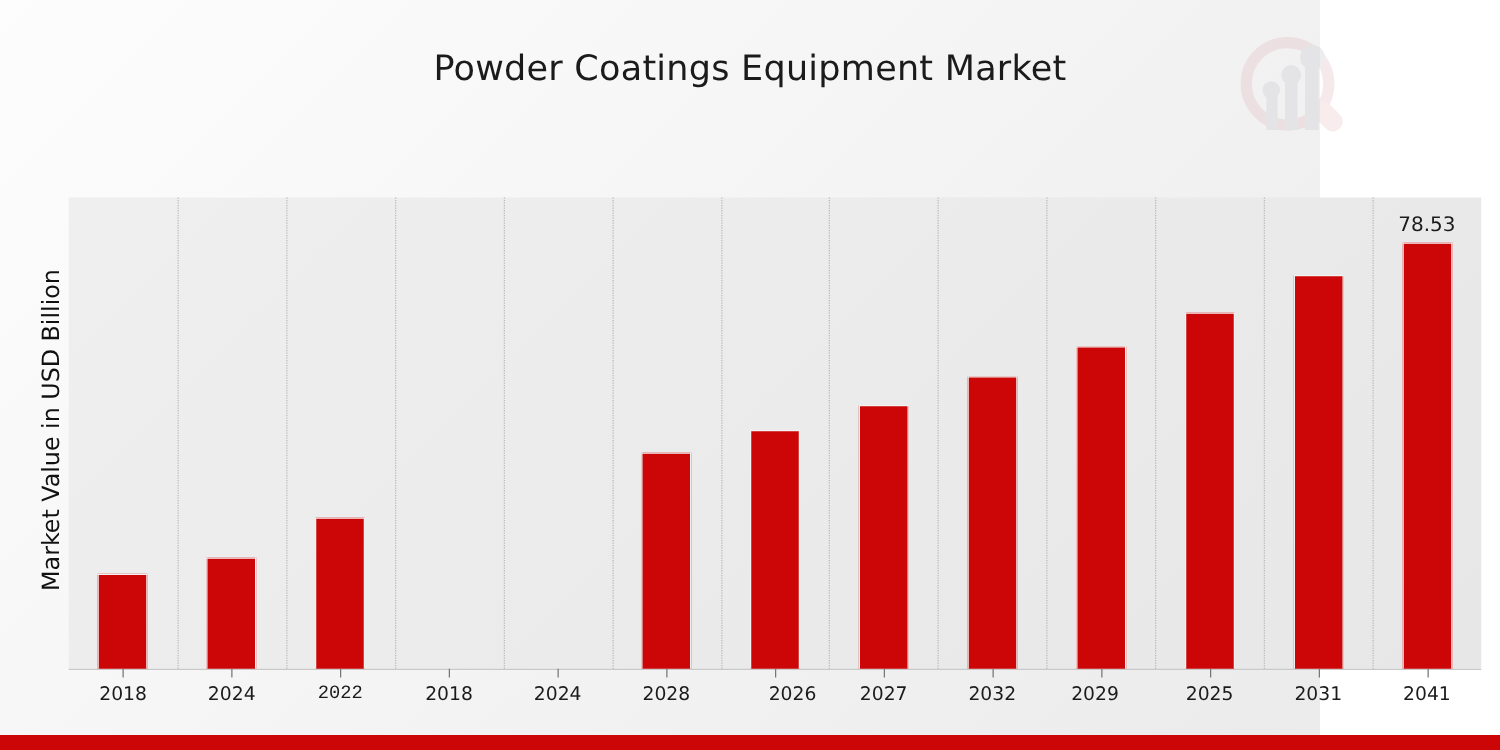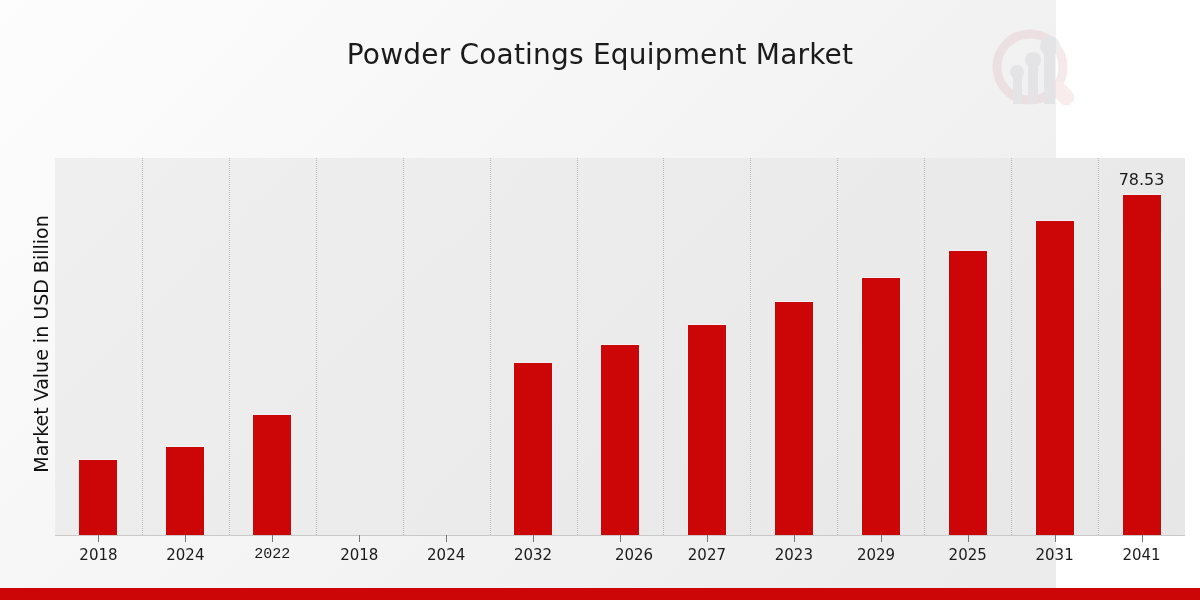--- a/index.html
+++ b/index.html
@@ -237,27 +237,27 @@
       <div class="tick-label" style="left: 43.4615px;">2018</div>
       <div class="tick-mark" style="left: 130.385px;"></div>
       <div class="tick-label" style="left: 130.385px;">2024</div>
       <div class="tick-mark" style="left: 217.308px;"></div>
       <div class="tick-label" style="left: 217.308px; font-family: Liberation Mono, monospace;">2022</div>
       <div class="tick-mark" style="left: 304.231px;"></div>
       <div class="tick-label" style="left: 304.231px;">2018</div>
       <div class="tick-mark" style="left: 391.154px;"></div>
       <div class="tick-label" style="left: 391.154px;">2024</div>
       <div class="tick-mark" style="left: 478.077px;"></div>
-      <div class="tick-label" style="left: 478.077px;">2032</div>
+      <div class="tick-label" style="left: 478.077px;">2028</div>
       <div class="tick-mark" style="left: 565px;"></div>
       <div class="tick-label" style="left: 579px;">2026</div>
       <div class="tick-mark" style="left: 651.923px;"></div>
       <div class="tick-label" style="left: 651.923px;">2027</div>
       <div class="tick-mark" style="left: 738.846px;"></div>
-      <div class="tick-label" style="left: 738.846px;">2023</div>
+      <div class="tick-label" style="left: 738.846px;">2032</div>
       <div class="tick-mark" style="left: 825.769px;"></div>
       <div class="tick-label" style="left: 821px;">2029</div>
       <div class="tick-mark" style="left: 912.692px;"></div>
       <div class="tick-label" style="left: 912.692px;">2025</div>
       <div class="tick-mark" style="left: 999.615px;"></div>
       <div class="tick-label" style="left: 999.615px;">2031</div>
       <div class="tick-mark" style="left: 1086.54px;"></div>
       <div class="tick-label" style="left: 1086.54px;">2041</div>
     </div>
 

